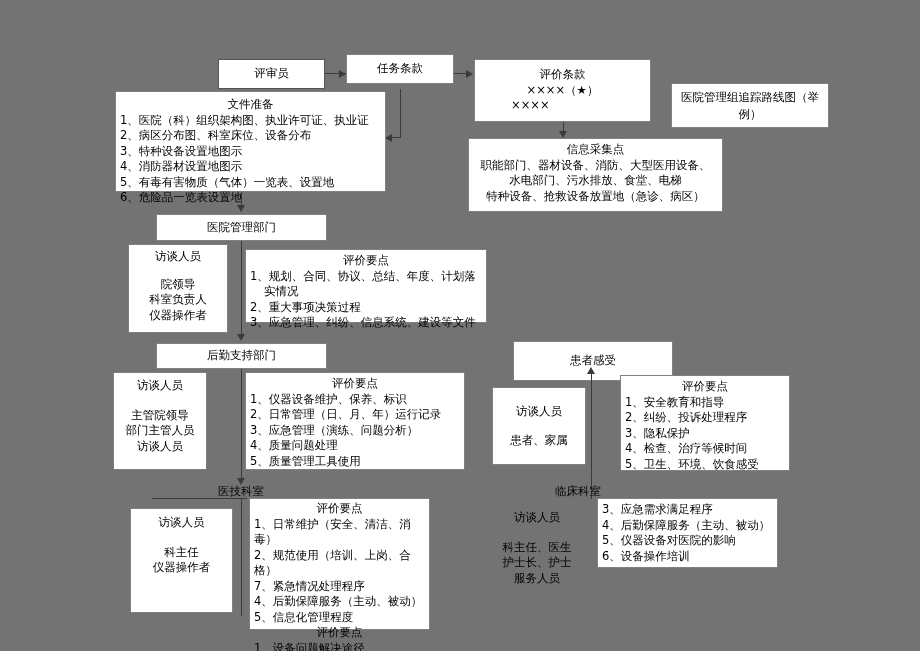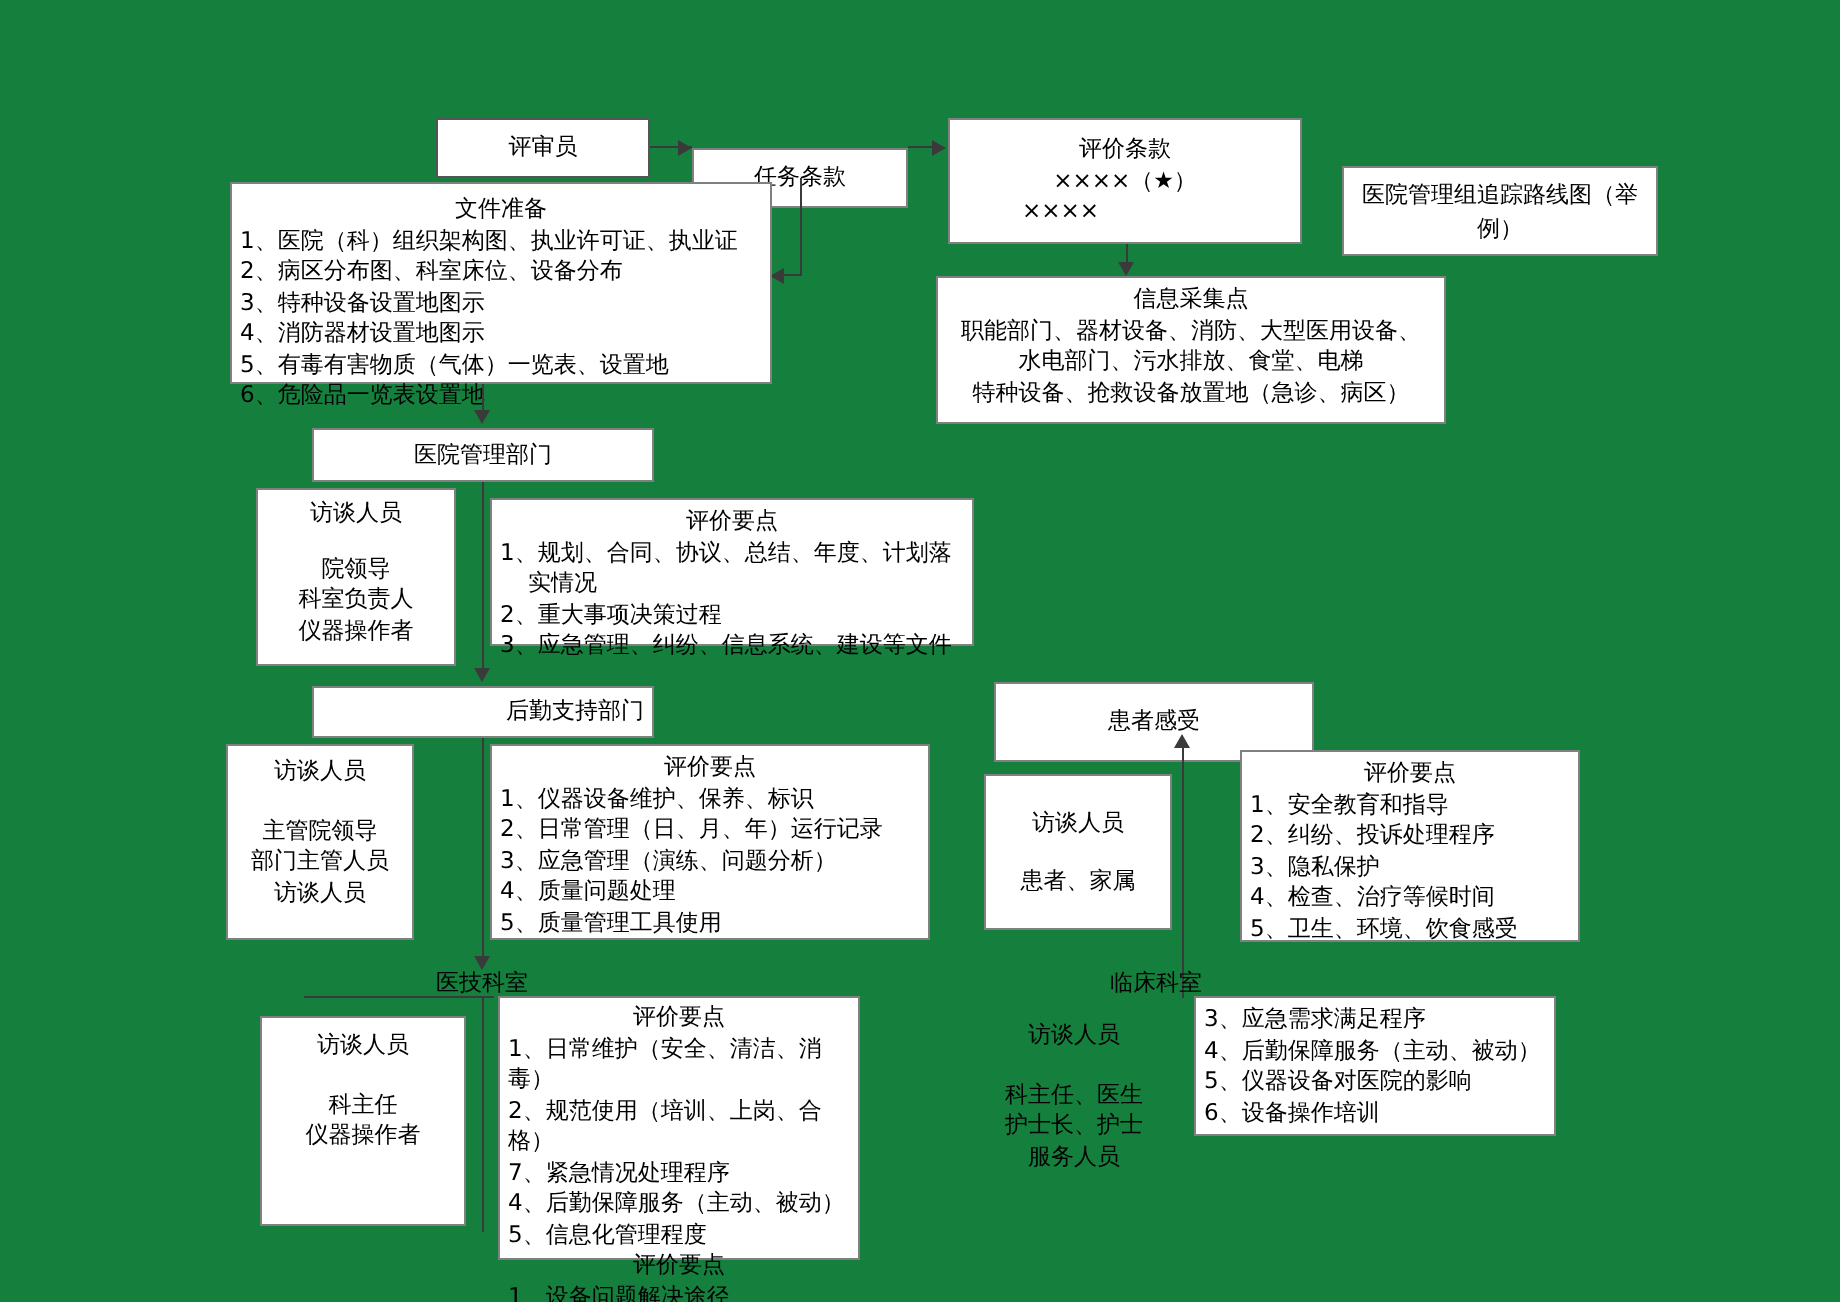--- a/index.html
+++ b/index.html
@@ -8,21 +8,21 @@
     padding: 0;
     background: #ffffff;
   }
   body {
     font-family: "DejaVu Sans", "Liberation Sans", sans-serif;
   }
   #canvas {
     position: relative;
     width: 920px;
     height: 651px;
-    background: #15803d;
+    background: #737373;
     overflow: hidden;
   }
   .box {
     position: absolute;
     border: 1px solid #808080;
     background: #ffffff;
     box-sizing: border-box;
     font-size: 11.5px;
     line-height: 15.5px;
     color: #000000;
@@ -85,21 +85,21 @@
 
 <div id="canvas">
 
   <div class="box ctr vcenter thick" style="left:218px; top:59px; width:107px; height:30px;">
     <span class="lineitem">评审员</span>
   </div>
 
   <div class="line hline" style="left:325px; top:73px; width:21px;"></div>
   <div class="arrow arrow-right" style="left:339px; top:70px;"></div>
 
-  <div class="box ctr vcenter" style="left:346px; top:74px; width:108px; height:30px;">
+  <div class="box ctr vcenter" style="left:346px; top:54px; width:108px; height:30px;">
     <span class="lineitem">任务条款</span>
   </div>
 
   <div class="line hline" style="left:454px; top:73px; width:16px;"></div>
   <div class="arrow arrow-right" style="left:466px; top:70px;"></div>
 
   <div class="box vcenter" style="left:474px; top:59px; width:177px; height:63px; text-align:center;">
     <span class="lineitem ttl">评价条款</span>
     <span class="lineitem" style="text-align:center;">××××（★）</span>
     <span class="lineitem" style="text-align:left; padding-left:32px;">××××</span>
@@ -152,21 +152,21 @@
     <span class="lineitem ttl">评价要点</span>
     <span class="lineitem lft">1、规划、合同、协议、总结、年度、计划落</span>
     <span class="lineitem lft" style="padding-left:14px;">实情况</span>
     <span class="lineitem lft">2、重大事项决策过程</span>
     <span class="lineitem lft">3、应急管理、纠纷、信息系统、建设等文件</span>
   </div>
 
   <div class="line vline" style="left:241px; top:241px; height:95px;"></div>
   <div class="arrow arrow-down" style="left:237px; top:334px;"></div>
 
-  <div class="box ctr vcenter" style="left:156px; top:343px; width:171px; height:26px;align-items:flex-end;">
+  <div class="box ctr vcenter" style="left:156px; top:343px; width:171px; height:26px;">
     <span class="lineitem">后勤支持部门</span>
   </div>
 
   <div class="box ctr" style="left:113px; top:372px; width:94px; height:98px; padding-top:5px;">
     <span class="lineitem">访谈人员</span>
     <span class="lineitem" style="height:14px;"></span>
     <span class="lineitem">主管院领导</span>
     <span class="lineitem">部门主管人员</span>
     <span class="lineitem">访谈人员</span>
   </div>
@@ -176,21 +176,21 @@
     <span class="lineitem lft">1、仪器设备维护、保养、标识</span>
     <span class="lineitem lft">2、日常管理（日、月、年）运行记录</span>
     <span class="lineitem lft">3、应急管理（演练、问题分析）</span>
     <span class="lineitem lft">4、质量问题处理</span>
     <span class="lineitem lft">5、质量管理工具使用</span>
   </div>
 
   <div class="line vline" style="left:241px; top:369px; height:112px;"></div>
   <div class="arrow arrow-down" style="left:237px; top:478px;"></div>
 
-  <div class="box ctr vcenter" style="left:497px; top:341px; width:160px; height:40px;">
+  <div class="box ctr vcenter" style="left:513px; top:341px; width:160px; height:40px;">
     <span class="lineitem">患者感受</span>
   </div>
 
   <div class="box ctr vcenter" style="left:492px; top:387px; width:94px; height:78px;">
     <span class="lineitem">访谈人员</span>
     <span class="lineitem" style="height:14px;"></span>
     <span class="lineitem">患者、家属</span>
   </div>
 
   <div class="box" style="left:620px; top:375px; width:170px; height:96px; padding-top:3px;">

